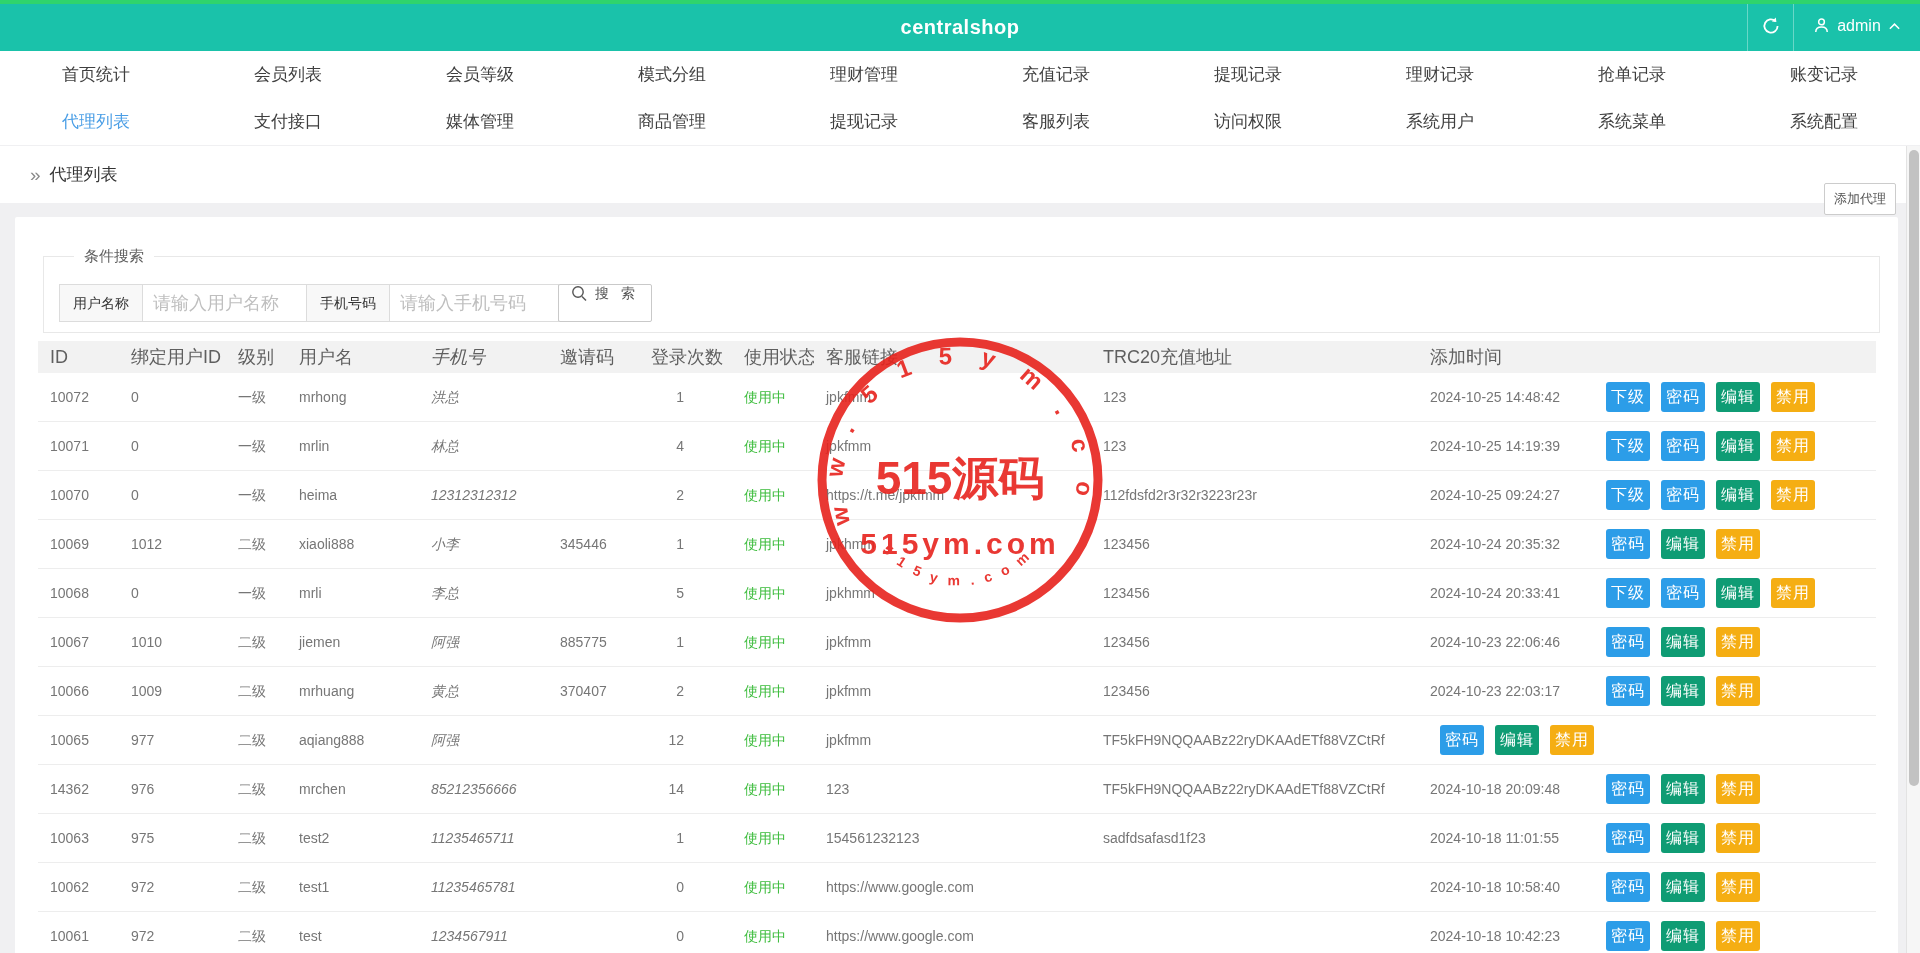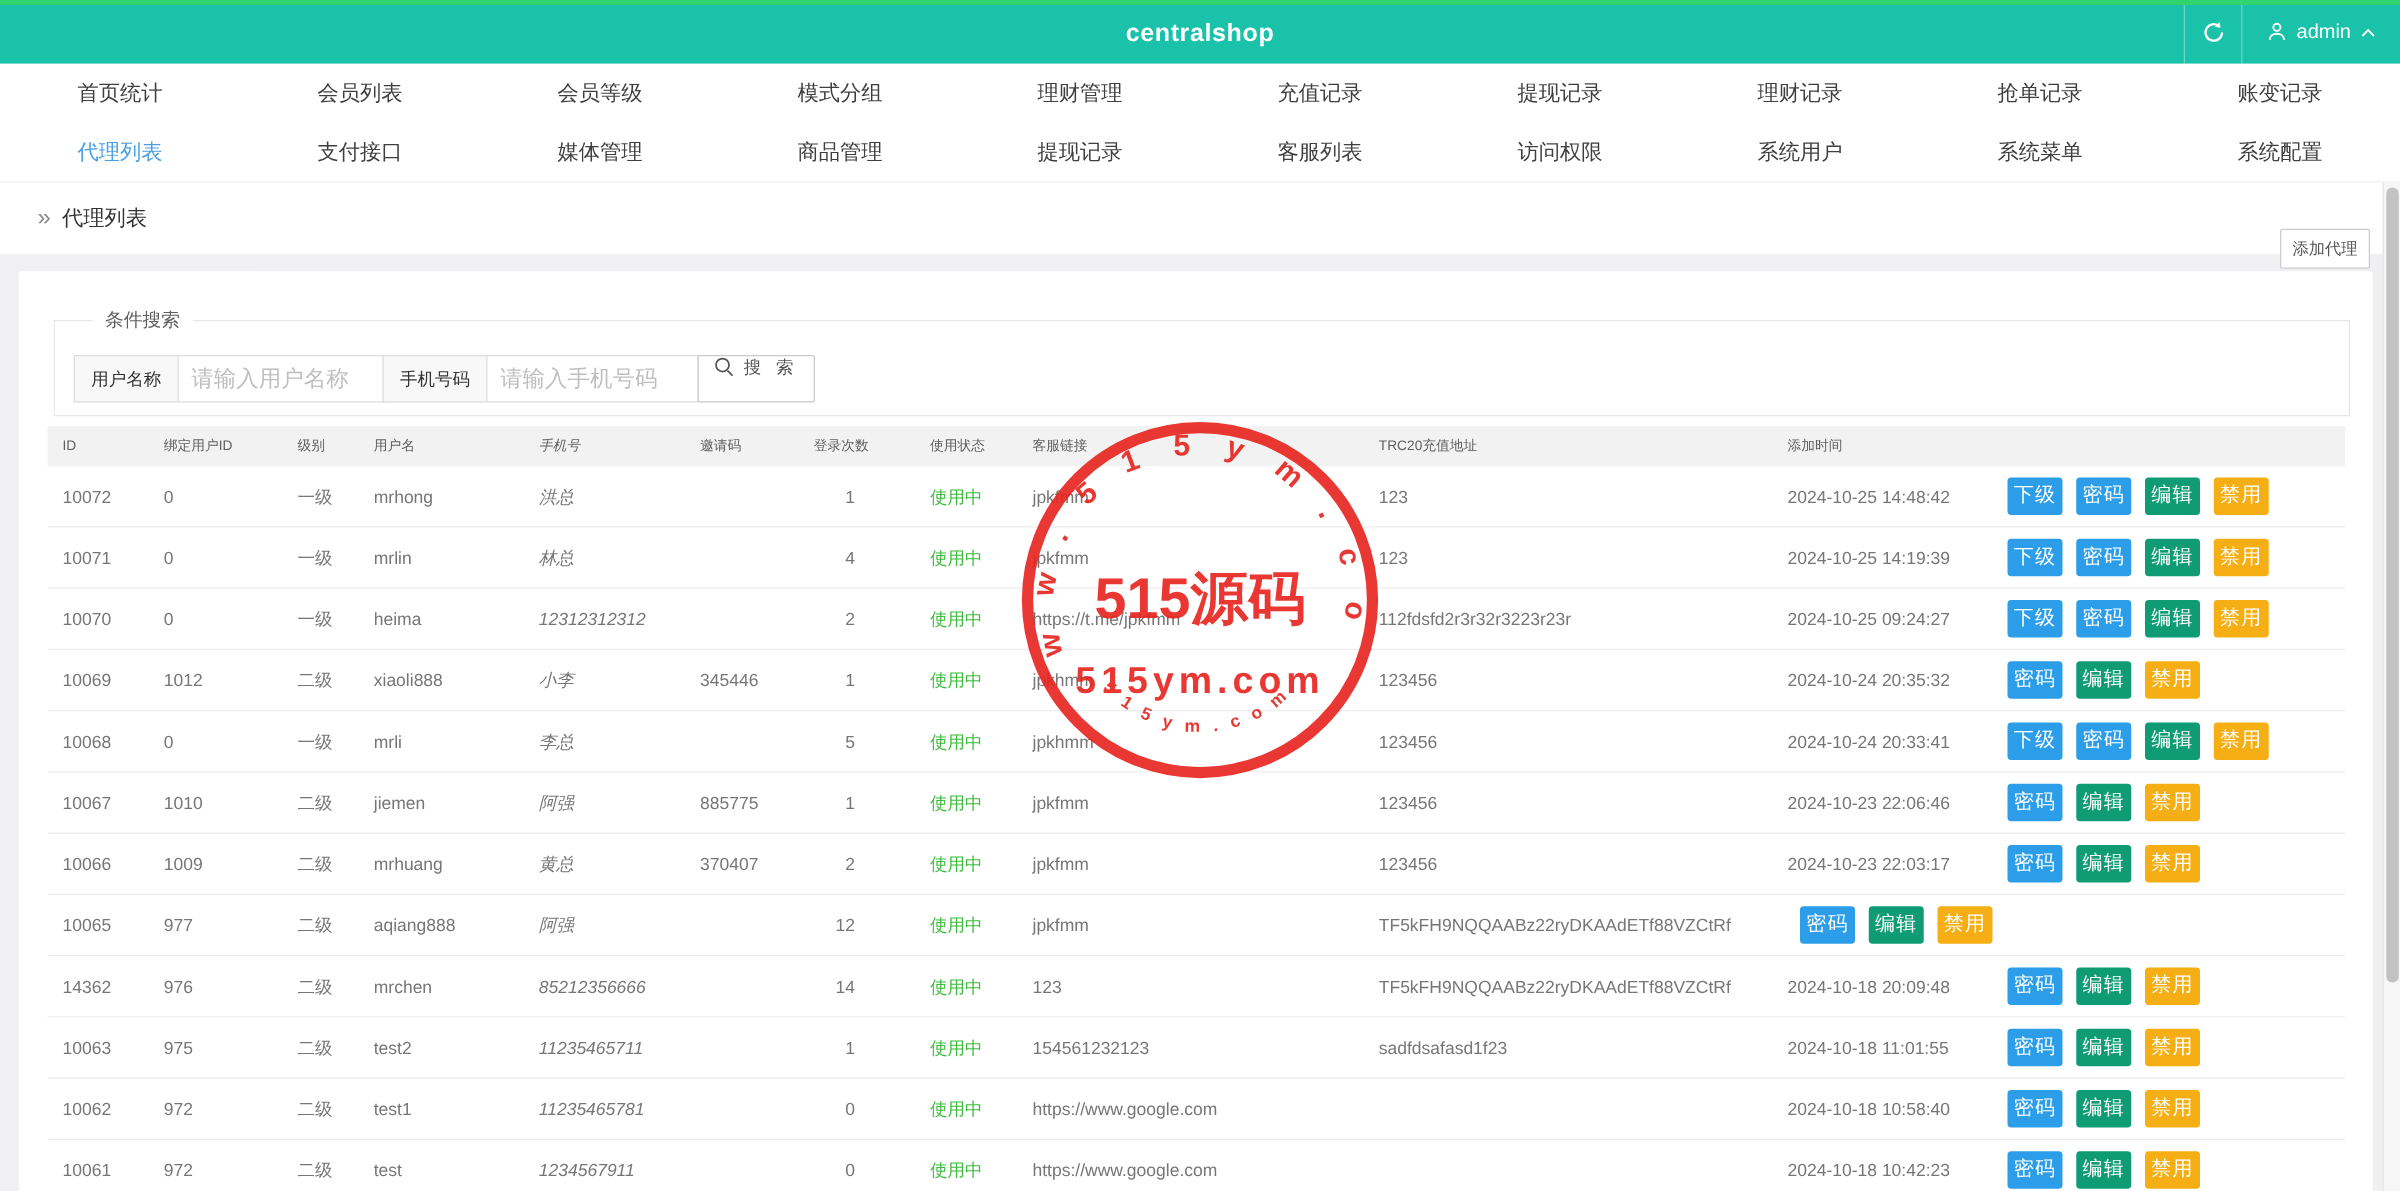--- a/index.html
+++ b/index.html
@@ -43,21 +43,21 @@
                     background:#f8f8f8; border:1px solid #dcdcdc; border-right:none; white-space:nowrap; }
   .sgroup input { height:38px; width:170px; border:1px solid #dcdcdc; padding:0 10px; font-size:18px; color:#333; outline:none;
                   font-family:"Liberation Sans","DejaVu Sans",sans-serif; }
   .sgroup input::placeholder { color:#bfbfbf; }
   .search-btn { position:absolute; left:514px; top:18px; height:38px; padding:0 12px; display:flex; align-items:flex-start; gap:7px;
                 background:#fff; border:1px solid #c9c9c9; border-radius:2px; font-size:14px; color:#555; cursor:pointer; letter-spacing:4px; }
 
   
   .tablewrap { position:absolute; left:23px; top:124px; width:1838px; }
   .thead { display:flex; height:32px; background:#f2f2f2; }
-  .th { line-height:32px; font-size:11px; color:#5f5f5f; padding-left:12px; white-space:nowrap; overflow:hidden; }
+  .th { line-height:32px; font-size:18px; color:#5f5f5f; padding-left:12px; white-space:nowrap; overflow:hidden; }
   .tr { display:flex; height:49px; border-bottom:1px solid #ededed; }
   .td { line-height:48px; font-size:14px; color:#767676; padding-left:12px; white-space:nowrap; overflow:hidden; }
   .col0{width:81px;} .col1{width:107px;} .col2{width:61px;} .col3{width:132px;} .col4{width:129px;font-style:italic;}
   .col5{width:91px;} .col6{width:93px;} .col7{width:82px;} .col8{width:277px;} .col9{width:327px;}
   .col10{width:166px;} .col11{width:292px;}
   .td.num { text-align:right; padding-right:48px; }
   .td.status { color:var(--status-green); }
   .td.actions { padding-left:22px; display:flex; align-items:center; }
   .abtn { display:inline-block; min-width:44px; height:30px; line-height:30px; padding:0 4px; margin-right:11px;
           text-align:center; border-radius:3px; color:#fff; font-size:16px; letter-spacing:1px; cursor:pointer; }

